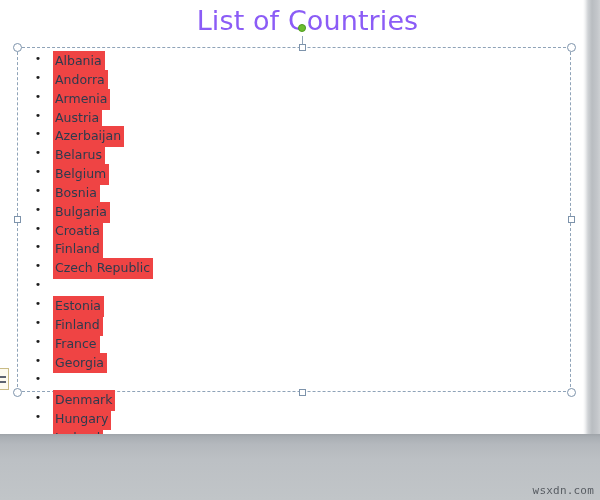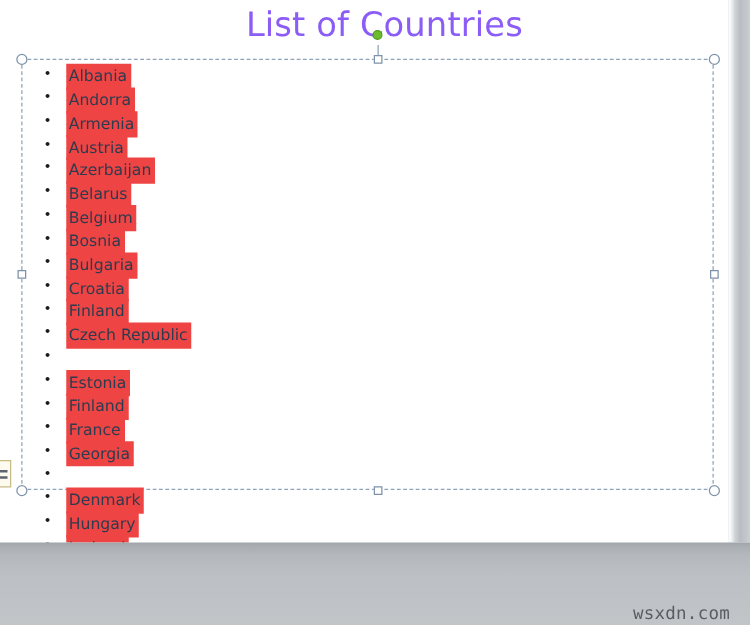--- a/index.html
+++ b/index.html
@@ -177,23 +177,23 @@
     width: 10px;
     height: 2px;
     background: #5d6470;
   }
   #left-edge-tag .tag-line.l1 { top: 7px; }
   #left-edge-tag .tag-line.l2 { top: 12px; }
 
   
   #watermark {
     position: absolute;
-    right: 16px;
+    right: 6px;
     bottom: 2px;
-    font-size: 14px;
+    font-size: 11px;
     line-height: 14px;
     color: #585d63;
     font-family: "DejaVu Sans Mono", monospace;
     letter-spacing: 0.2px;
     z-index: 60;
   }
 </style>
 </head>
 <body>
 

